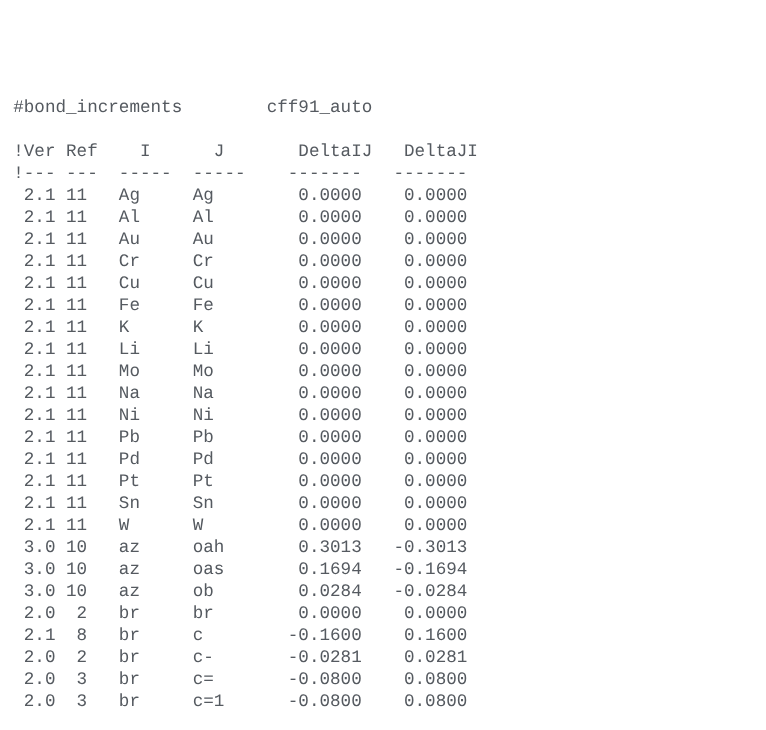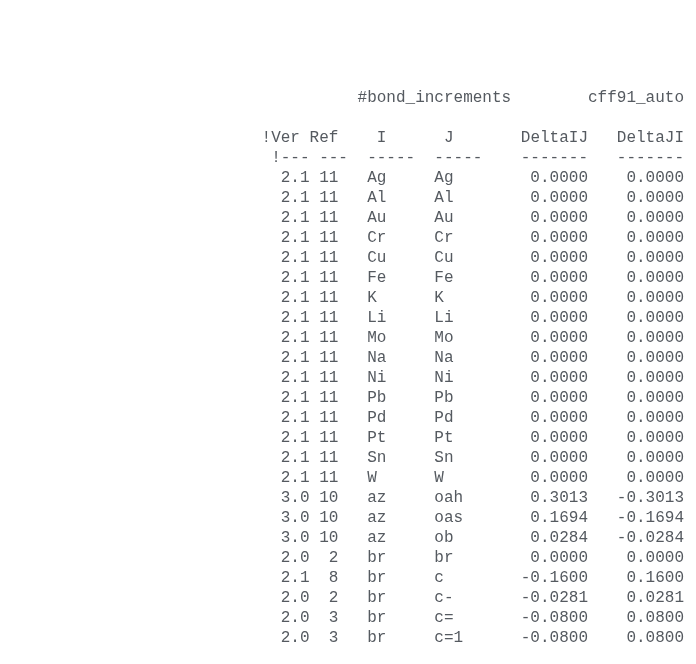--- a/index.html
+++ b/index.html
@@ -5,21 +5,21 @@
   body {
     margin: 0;
     padding: 8px 12px;
     background: #ffffff;
     font-family: "Courier New", Courier, monospace;
     font-size: 16px;
     color: #555a60;
     white-space: pre;
     line-height: 1.25;
   }
-  .line { display: block; text-align: right; }
+  .line { display: block; }
 </style>
 </head>
 <body>
 
 
 
 <div id="content"><div class="line">#bond_increments        cff91_auto</div><div class="line">&nbsp;</div><div class="line">!Ver Ref    I      J       DeltaIJ   DeltaJI</div><div class="line">!--- ---  -----  -----    -------   -------</div><div class="line"> 2.1 11   Ag     Ag        0.0000    0.0000</div><div class="line"> 2.1 11   Al     Al        0.0000    0.0000</div><div class="line"> 2.1 11   Au     Au        0.0000    0.0000</div><div class="line"> 2.1 11   Cr     Cr        0.0000    0.0000</div><div class="line"> 2.1 11   Cu     Cu        0.0000    0.0000</div><div class="line"> 2.1 11   Fe     Fe        0.0000    0.0000</div><div class="line"> 2.1 11   K      K         0.0000    0.0000</div><div class="line"> 2.1 11   Li     Li        0.0000    0.0000</div><div class="line"> 2.1 11   Mo     Mo        0.0000    0.0000</div><div class="line"> 2.1 11   Na     Na        0.0000    0.0000</div><div class="line"> 2.1 11   Ni     Ni        0.0000    0.0000</div><div class="line"> 2.1 11   Pb     Pb        0.0000    0.0000</div><div class="line"> 2.1 11   Pd     Pd        0.0000    0.0000</div><div class="line"> 2.1 11   Pt     Pt        0.0000    0.0000</div><div class="line"> 2.1 11   Sn     Sn        0.0000    0.0000</div><div class="line"> 2.1 11   W      W         0.0000    0.0000</div><div class="line"> 3.0 10   az     oah       0.3013   -0.3013</div><div class="line"> 3.0 10   az     oas       0.1694   -0.1694</div><div class="line"> 3.0 10   az     ob        0.0284   -0.0284</div><div class="line"> 2.0  2   br     br        0.0000    0.0000</div><div class="line"> 2.1  8   br     c        -0.1600    0.1600</div><div class="line"> 2.0  2   br     c-       -0.0281    0.0281</div><div class="line"> 2.0  3   br     c=       -0.0800    0.0800</div><div class="line"> 2.0  3   br     c=1      -0.0800    0.0800</div></div>
 
 
 

